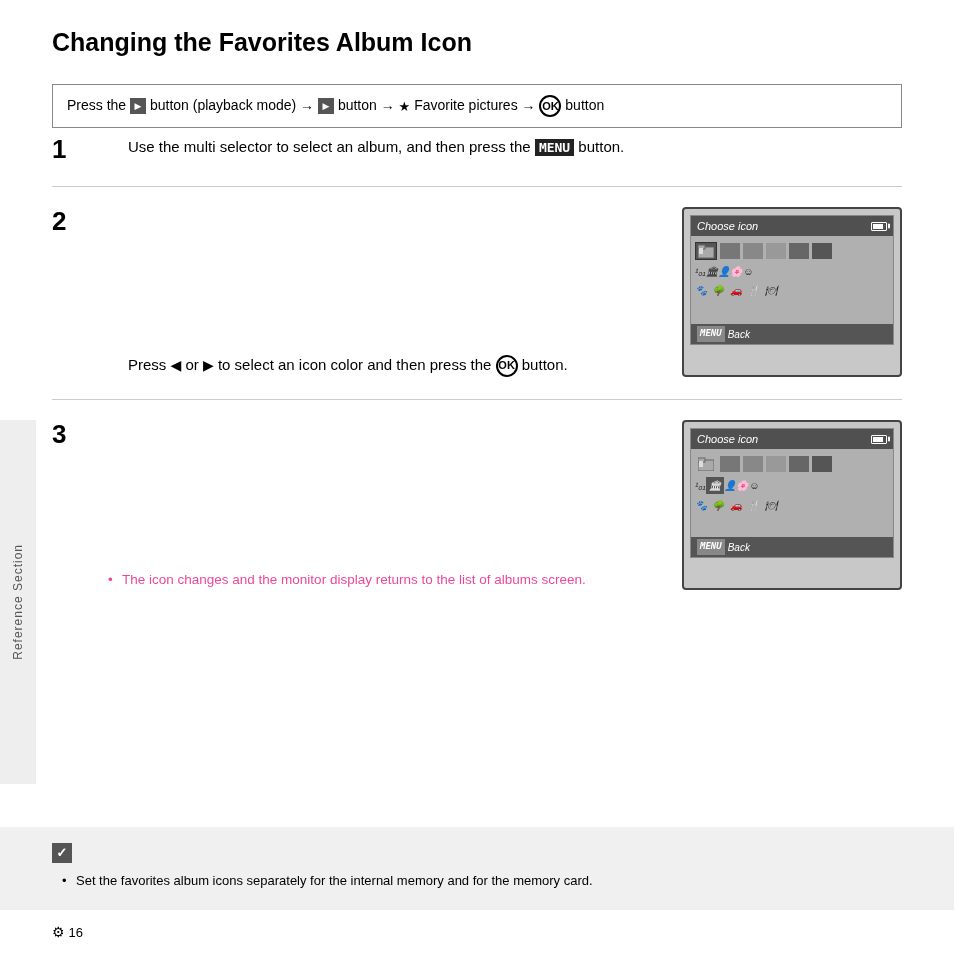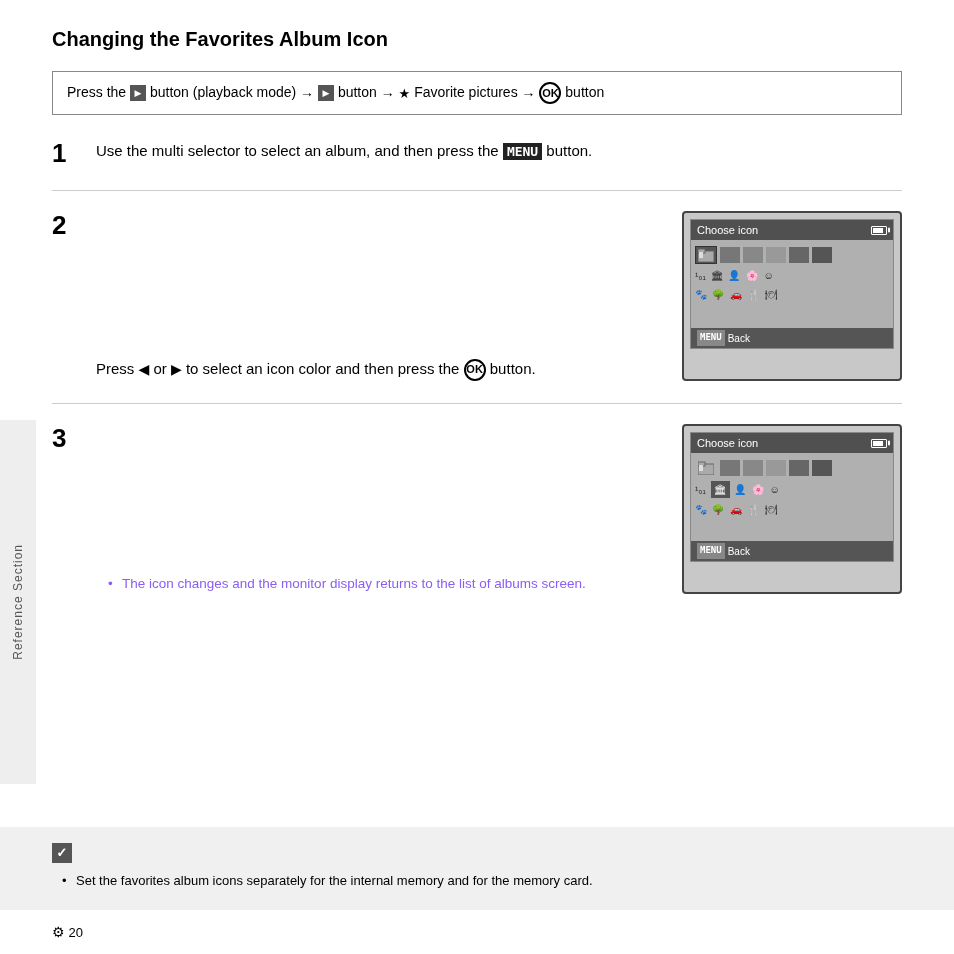--- a/index.html
+++ b/index.html
@@ -13,29 +13,29 @@
       overflow: hidden;
       position: relative;
     }
 
     .main-content {
       padding: 28px 52px 20px 52px;
       position: relative;
     }
 
     h1 {
-      font-size: 20px;
+      font-size: 25px;
       font-weight: bold;
-      margin-bottom: 20px;
+      margin-bottom: 27px;
     }
 
     .nav-bar {
       border: 1px solid #888;
       padding: 10px 14px;
-      margin-bottom: 24px;
+      margin-bottom: 7px;
       font-size: 14px;
       line-height: 1.5;
       display: flex;
       gap: 4px;
       flex-wrap: wrap;
     }
 
     .step-row {
       display: flex;
       align-items: flex-start;
@@ -52,20 +52,21 @@
 
     .step-content {
       flex: 1;
       font-size: 15px;
       line-height: 1.5;
     }
 
     .step-content p {
       font-size: 15px;
       line-height: 1.55;
+      margin-left: 32px;
     }
 
     .step-with-image {
       display: flex;
       align-items: flex-end;
       gap: 12px;
       width: 100%;
     }
 
     .step-text-part {
@@ -80,21 +81,21 @@
       list-style: none;
       margin-top: 8px;
       padding-left: 12px;
     }
 
     .bullet-list li {
       font-size: 13.5px;
       line-height: 1.5;
       position: relative;
       padding-left: 14px;
-      color: #8b5cf6;
+      color: #ec4899;
     }
 
     .bullet-list li::before {
       content: "•";
       position: absolute;
       left: 0;
       top: 0;
     }
 
     
@@ -107,20 +108,21 @@
       position: relative;
       overflow: hidden;
     }
 
     .camera-screen-inner {
       background: #b0b0b0;
       margin: 6px 6px 0 6px;
       height: 130px;
       border: 1px solid #888;
       position: relative;
+      font-style: italic;
     }
 
     .screen-title-bar {
       background: #505050;
       color: #fff;
       font-size: 11px;
       padding: 2px 6px;
       display: flex;
       justify-content: space-between;
       align-items: center;
@@ -177,21 +179,20 @@
       width: 20px;
       height: 16px;
       background: #888;
       display: inline-block;
     }
 
     .screen-icon-row2 {
       padding: 2px 4px;
       display: flex;
       align-items: center;
-      gap: 5px;
       font-size: 10px;
       color: #222;
     }
 
     .screen-icon-row3 {
       padding: 2px 4px;
       display: flex;
       align-items: center;
       gap: 5px;
       font-size: 10px;
@@ -535,14 +536,14 @@
   <div class="notes-title">
     <span class="check-icon">✓</span>
   </div>
   <ul class="notes-bullets">
     <li>Set the favorites album icons separately for the internal memory and for the memory card.</li>
   </ul>
 </div>
 
 <div class="footer">
   <span class="icon-camera">⚙</span>
-  <span>20</span>
+  <span>16</span>
 </div>
 
 </body></html>

